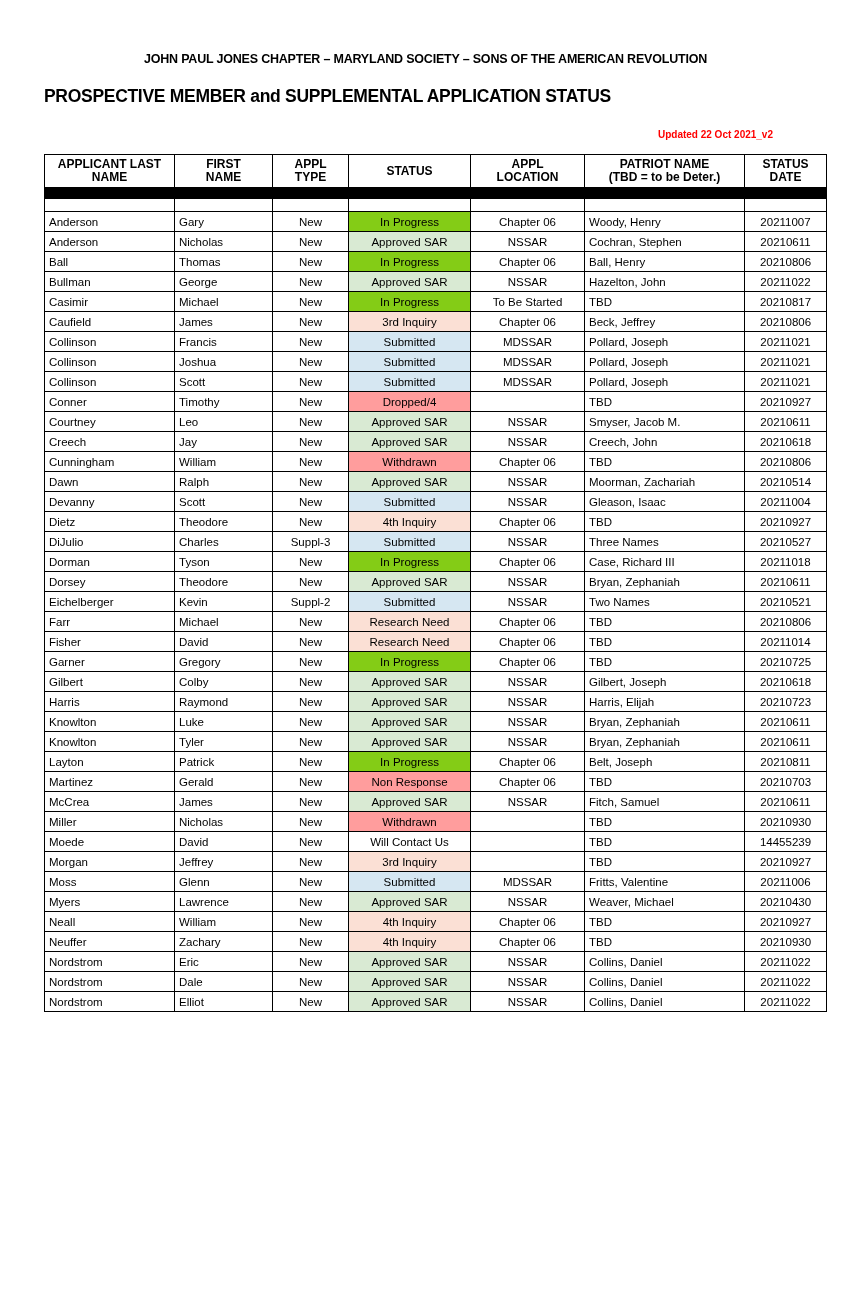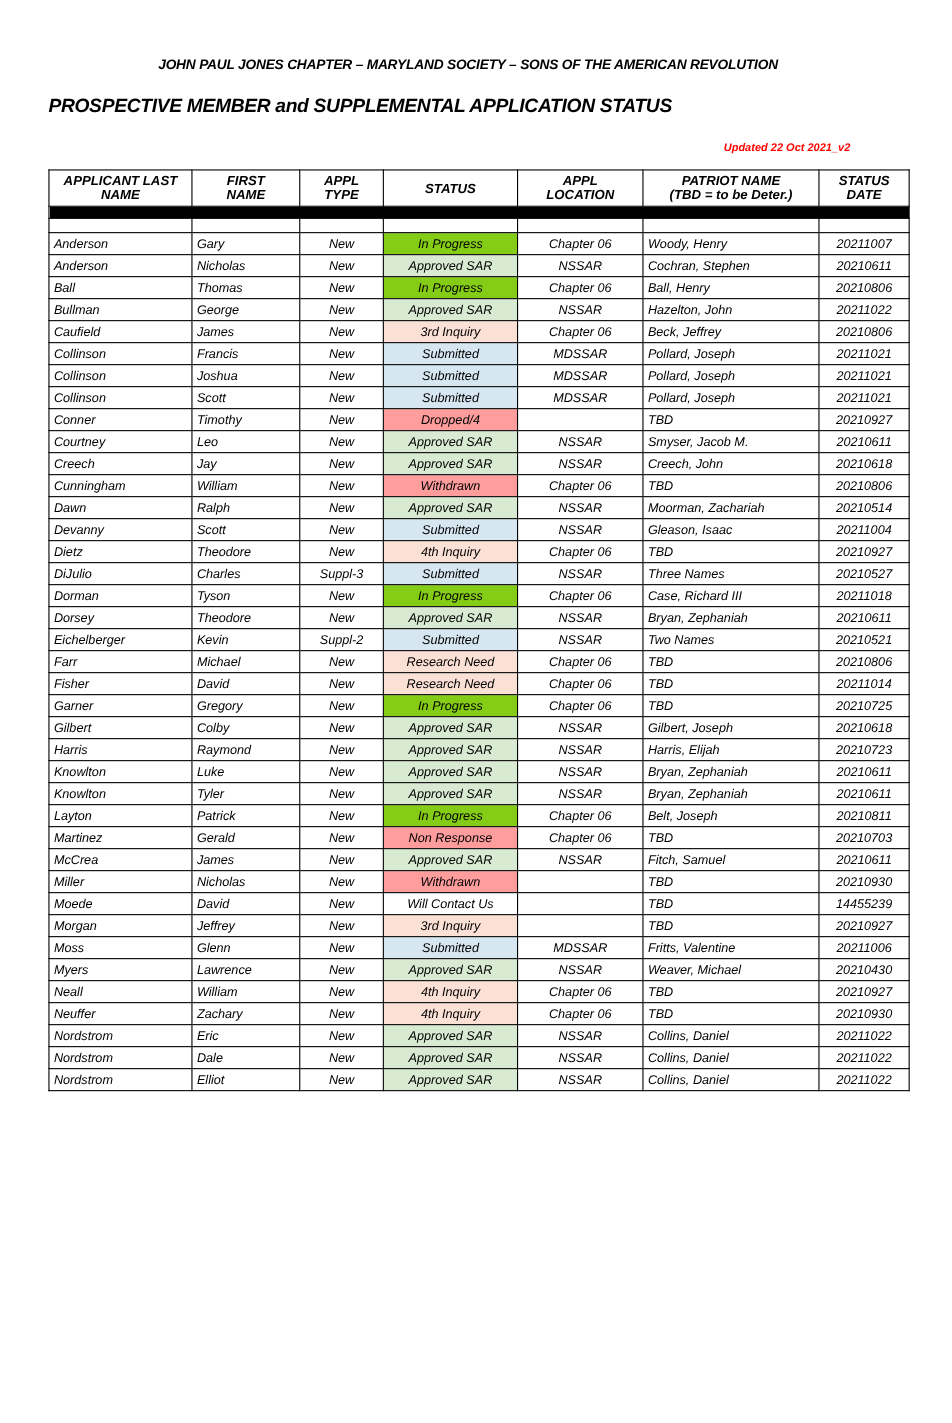--- a/index.html
+++ b/index.html
@@ -12,21 +12,20 @@
     min-height: 1294px;
     font-family: "Liberation Sans", sans-serif;
     color: #000000;
   }
   .page {
     position: relative;
     width: 851px;
     min-height: 1294px;
     box-sizing: border-box;
     padding: 52px 44px 10px 44px;
-    font-style: italic;
   }
   .doc-header {
     text-align: center;
     font-size: 12.5px;
     font-weight: bold;
     letter-spacing: -0.2px;
     color: #000;
     margin-bottom: 20px;
   }
   .doc-title {
@@ -196,20 +195,29 @@
         <tr>
           <td class="c-last">Bullman</td>
           <td class="c-first">George</td>
           <td class="c-type">New</td>
           <td class="c-status st-approved">Approved SAR</td>
           <td class="c-loc">NSSAR</td>
           <td class="c-patriot">Hazelton, John</td>
           <td class="c-date">20211022</td>
         </tr>
         <tr>
+          <td class="c-last">Casimir</td>
+          <td class="c-first">Michael</td>
+          <td class="c-type">New</td>
+          <td class="c-status st-inprogress">In Progress</td>
+          <td class="c-loc">To Be Started</td>
+          <td class="c-patriot">TBD</td>
+          <td class="c-date">20210817</td>
+        </tr>
+        <tr>
           <td class="c-last">Caufield</td>
           <td class="c-first">James</td>
           <td class="c-type">New</td>
           <td class="c-status st-inquiry">3rd Inquiry</td>
           <td class="c-loc">Chapter 06</td>
           <td class="c-patriot">Beck, Jeffrey</td>
           <td class="c-date">20210806</td>
         </tr>
         <tr>
           <td class="c-last">Collinson</td>

